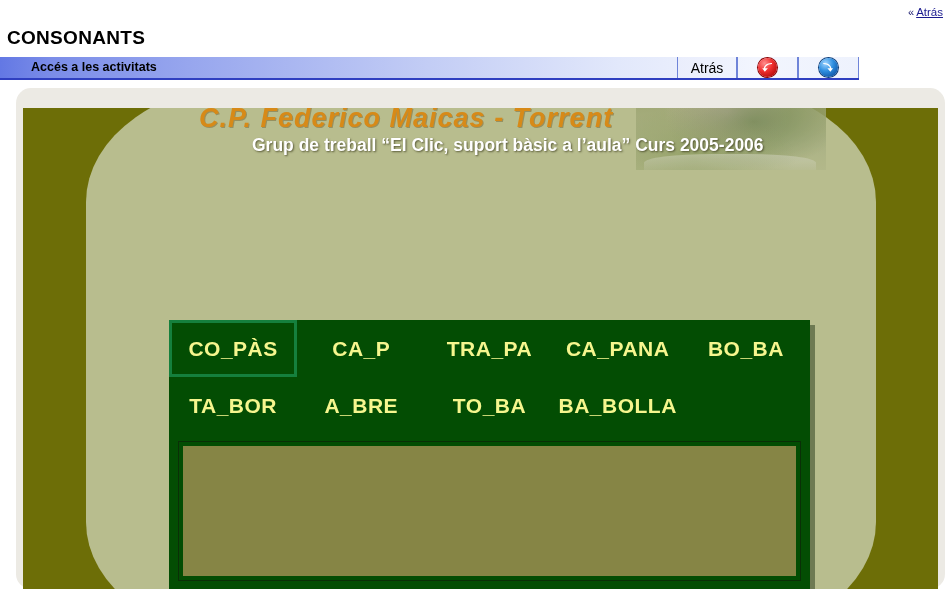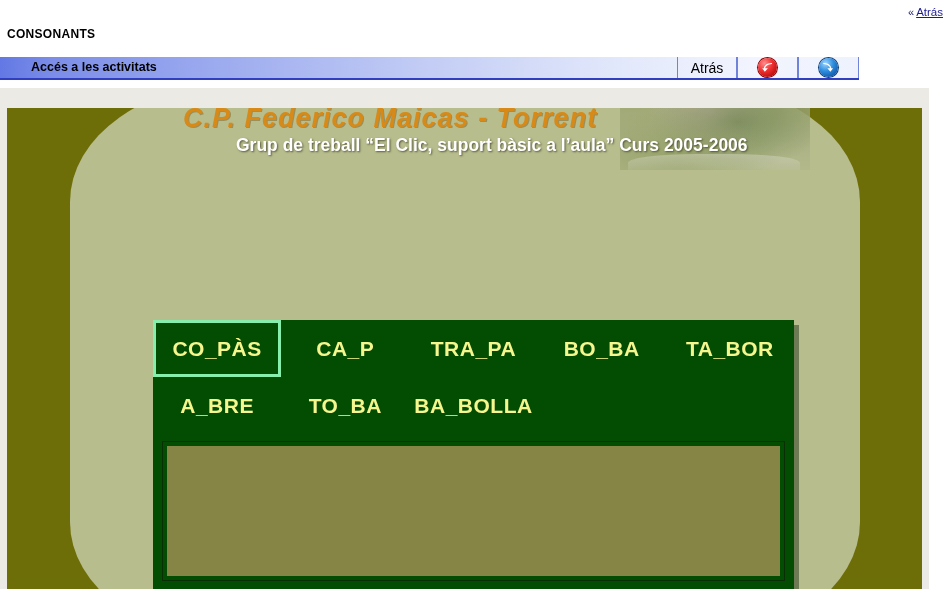--- a/index.html
+++ b/index.html
@@ -36,21 +36,21 @@
     font-size: 11.5px;
     color: #1b1b8f;
     text-decoration: underline;
     cursor: pointer;
   }
 
   
   .page-title {
     position: absolute;
     left: 7px; top: 27px;
-    font-size: 12px;
+    font-size: 19px;
     font-weight: bold;
     color: #000000;
     letter-spacing: 0.3px;
   }
 
   
   .accessbar {
     position: absolute;
     left: 0; top: 57px;
     width: 859px;
@@ -102,28 +102,29 @@
   }
   .round-icon.blue {
     background: radial-gradient(circle at 34% 28%, #9fd4ff 0%, #2f8fe0 42%, #1158a8 80%, #0b3c77 100%);
     box-shadow: 0 0 0 1px #0b3c77;
   }
   .round-icon svg { position: absolute; left: 2px; top: 2px; }
 
   
   .applet {
     position: absolute;
-    left: 0; top: 88px;
+    left: 16px; top: 88px;
     width: 929px;
     height: 501px;
     background: #ec4899;
     box-sizing: border-box;
     border-left: 7px solid #eceae4;
     border-right: 7px solid #eceae4;
     border-top: 20px solid #eceae4;
+    border-radius: 15px;
   }
   .stage {
     position: absolute;
     left: 0; top: 0;
     width: 915px;
     height: 481px;
     background: #6b6b08;
     overflow: hidden;
   }
   .stage-inner {
@@ -222,21 +223,21 @@
     cursor: pointer;
   }
   .word-cell span {
     font-size: 21px;
     font-weight: bold;
     color: #f6f68e;
     letter-spacing: 0.5px;
     font-family: "Liberation Sans", sans-serif;
   }
   .word-cell.selected {
-    border: 3px solid #86efac;
+    border: 3px solid #15803d;
     box-sizing: border-box;
   }
   .drop-area {
     position: absolute;
     left: 10px; top: 122px;
     width: 621px;
     height: 138px;
     background: #868545;
     border: 4px solid #034d03;
     box-sizing: border-box;
@@ -292,20 +293,23 @@
           <div class="word-cell selected">
               <span>CO_PÀS</span>
             </div>
           <div class="word-cell">
               <span>CA_P</span>
             </div>
           <div class="word-cell">
               <span>TRA_PA</span>
             </div>
           <div class="word-cell">
+              <span>CA_PANA</span>
+            </div>
+          <div class="word-cell">
               <span>BO_BA</span>
             </div>
           <div class="word-cell">
               <span>TA_BOR</span>
             </div>
           <div class="word-cell">
               <span>A_BRE</span>
             </div>
           <div class="word-cell">
               <span>TO_BA</span>

